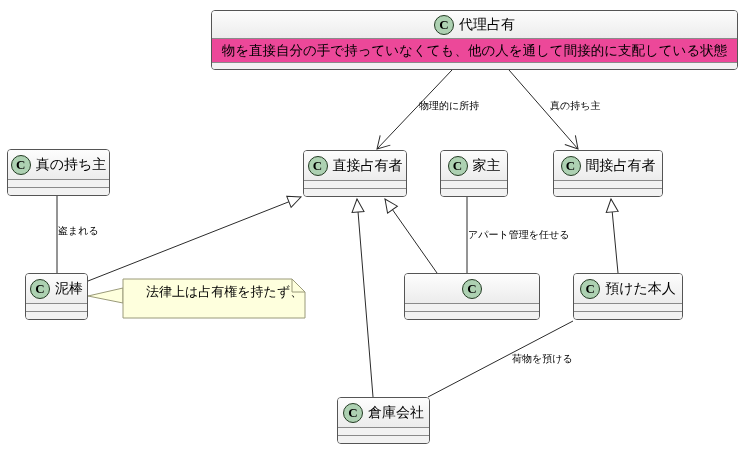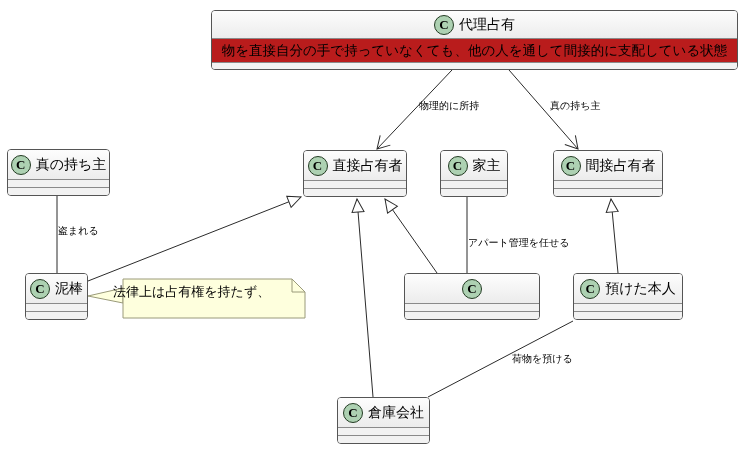--- a/index.html
+++ b/index.html
@@ -22,21 +22,21 @@
   }
   .uml-title {
     display:flex; align-items:center; justify-content:center; gap:5px;
     height:29px; font-size:14px;
     background:linear-gradient(180deg, var(--title_grad_top,#fdfdfd), var(--title_grad_bottom,#ececec));
   }
   .uml-title-lg { height:27px; }
   .uml-desc {
     height:23px; border-top:1px solid var(--sep,#8a8a8a);
     display:flex; align-items:center; justify-content:center;
-    font-size:13.5px; background:#b91c1c; white-space:nowrap;
+    font-size:13.5px; background:#ec4899; white-space:nowrap;
   }
   .comp { height:7px; border-top:1px solid var(--sep,#8a8a8a); background:#f2f2f2; }
   .cicon {
     flex:0 0 auto; width:20px; height:20px; border-radius:50%;
     background:var(--icon_bg,#ADD1B2); border:1px solid var(--icon_border,#233b23);
     box-sizing:border-box; display:flex; align-items:center; justify-content:center;
     font-family:"Liberation Serif","DejaVu Serif",serif; font-weight:bold; font-size:13px; color:#000;
   }
   .edge-label { position:absolute; font-size:10px; white-space:nowrap; color:var(--text,#000); }
   .note-text {
@@ -154,23 +154,23 @@
 
   <div class="uml-class" style="left:337px;top:397px;width:93px;height:47px">
     <div class="uml-title">
       <span class="cicon">C</span>
       <span>倉庫会社</span>
     </div>
     <div class="comp"></div>
     <div class="comp"></div>
   </div>
 
-  <div class="note-text" style="left:113px;top:283px">
+  <div class="note-text" style="left:146px;top:283px">
     <div>法律上は占有権を持たず、</div>
   </div>
 
   <div class="edge-label" style="left:419px;top:99px">物理的に所持</div>
   <div class="edge-label" style="left:550px;top:99px">真の持ち主</div>
   <div class="edge-label" style="left:58px;top:224px">盗まれる</div>
-  <div class="edge-label" style="left:468px;top:236px">アパート管理を任せる</div>
+  <div class="edge-label" style="left:468px;top:228px">アパート管理を任せる</div>
   <div class="edge-label" style="left:512px;top:352px">荷物を預ける</div>
 
 </div>
 
 </body></html>

